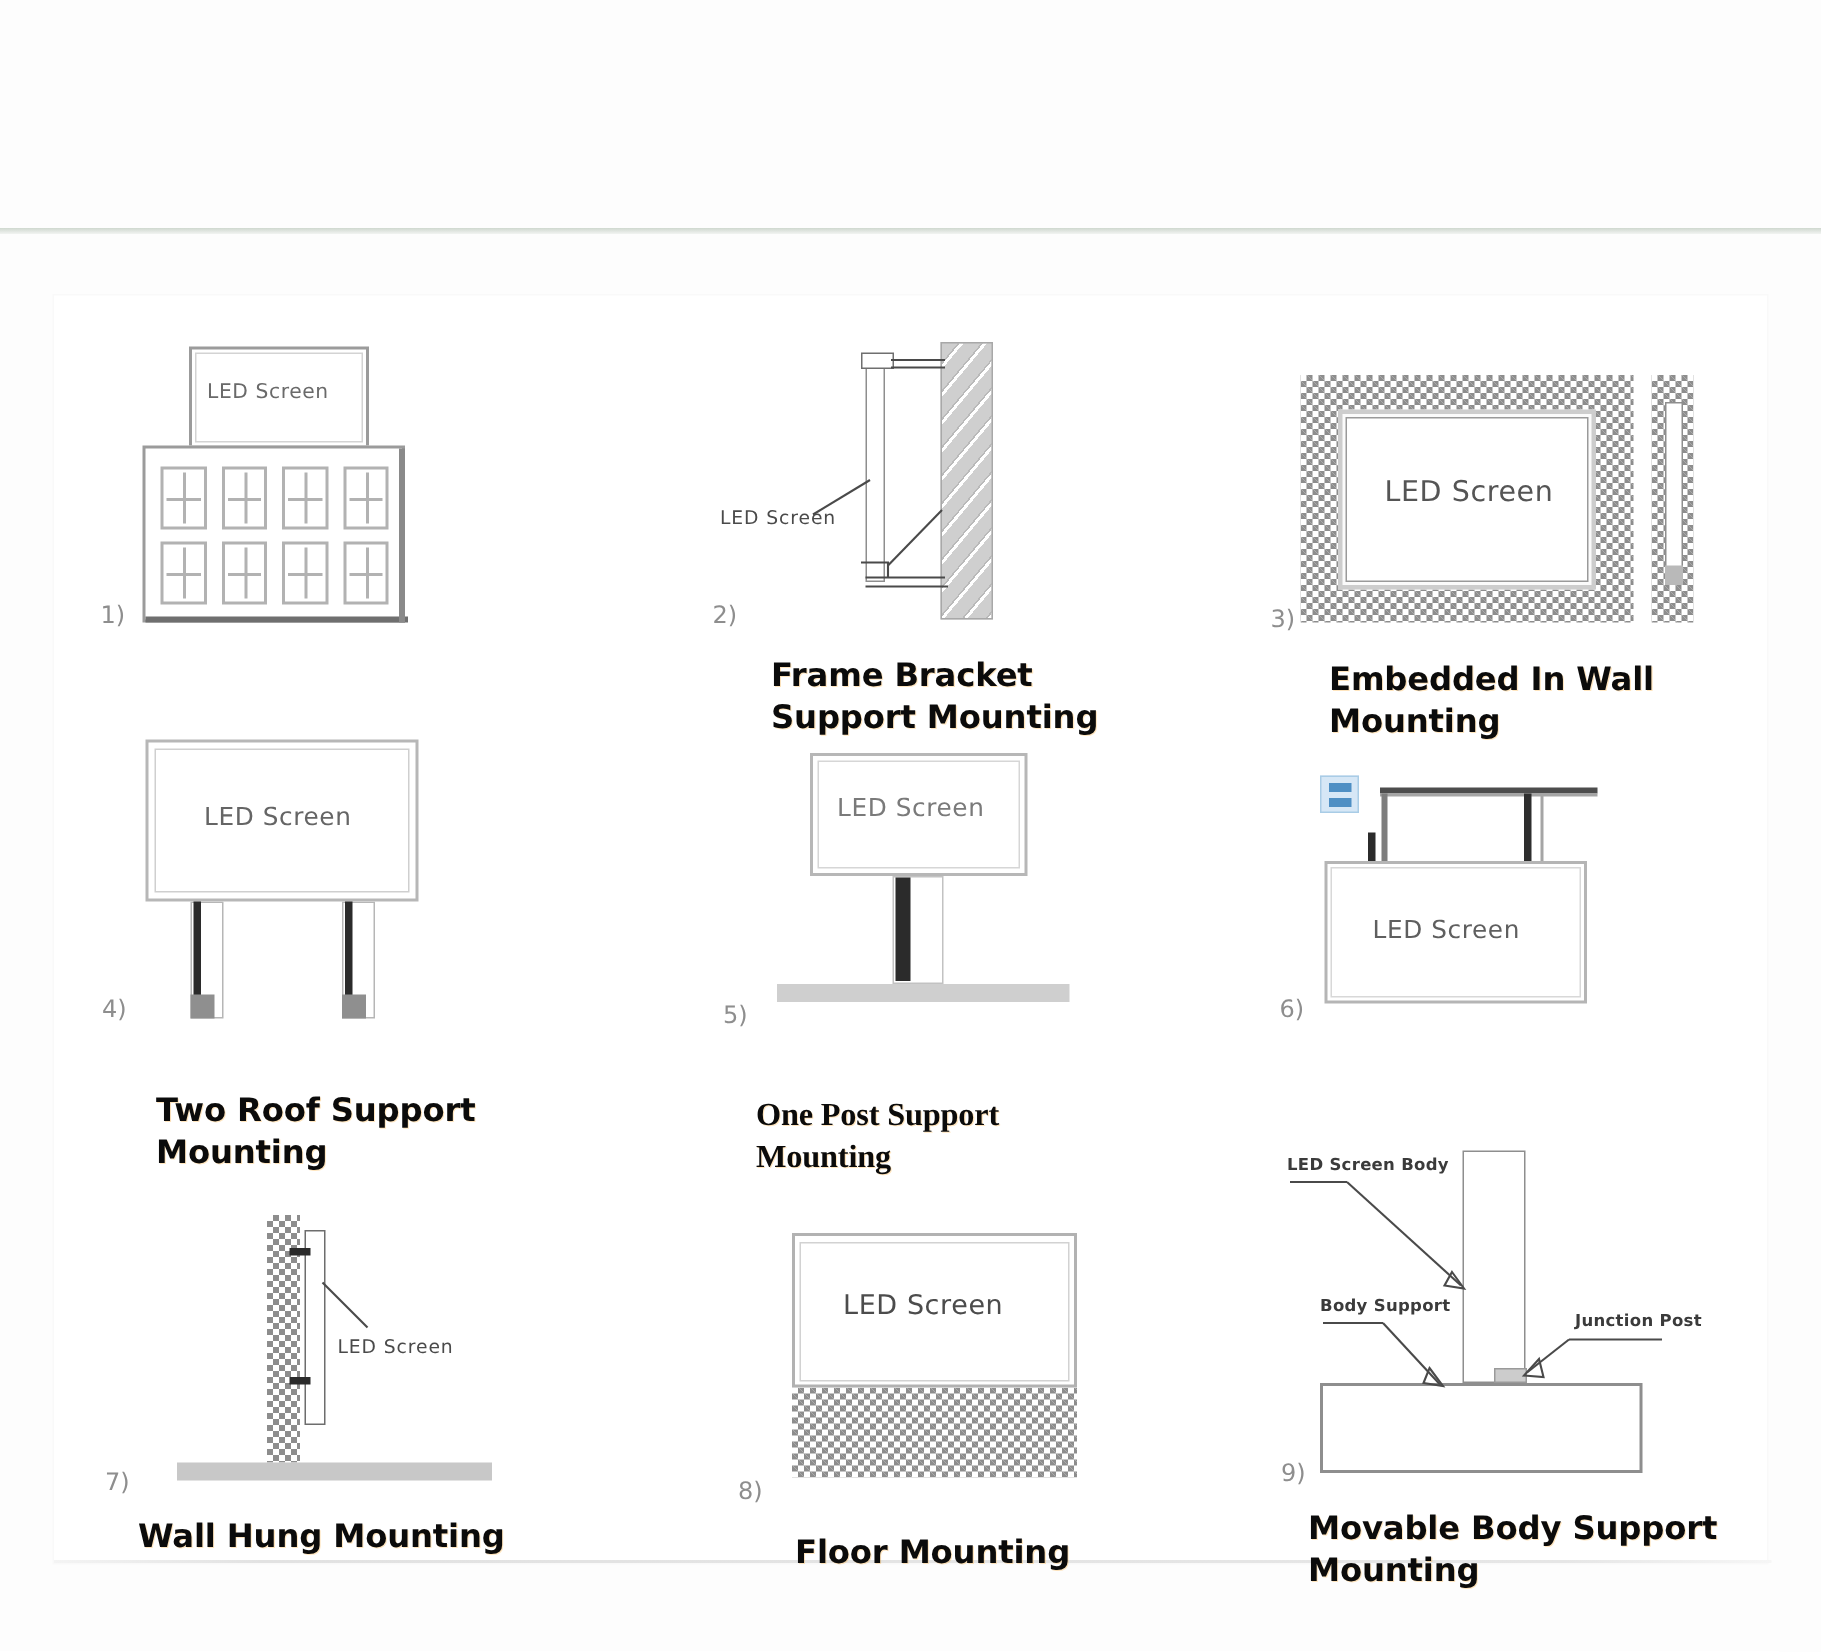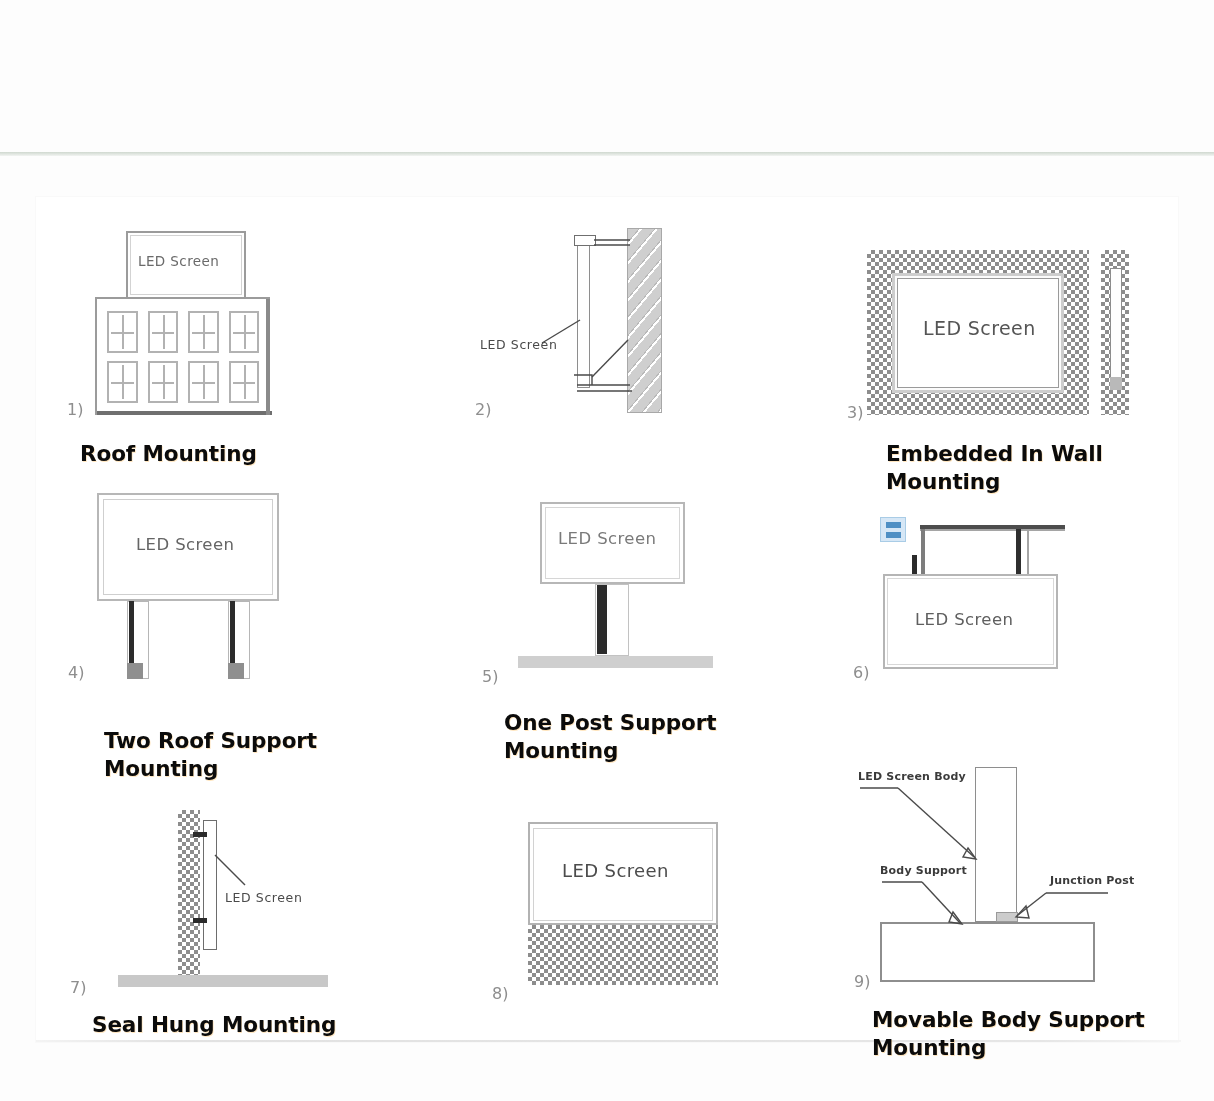--- a/index.html
+++ b/index.html
@@ -169,21 +169,20 @@
           </div>
         <div class="win" style="border:2px solid #b2b2b2;position:relative;">
             <i style="position:absolute;left:50%;top:2px;bottom:2px;width:2px;background:#b2b2b2;"></i>
             <i style="position:absolute;top:50%;left:2px;right:2px;height:2px;background:#b2b2b2;"></i>
           </div>
       </div>
     </div>
 
     <div class="num" style="left:7px; top:175px;">1)</div>
   </div>
-  <div class="caption" style="left:80px; top:440px; width:300px;">Roof Mounting</div>
 
   <div class="cell" style="left:470px; top:225px; width:380px; height:250px;">
     <div class="fig">
 
       <div class="hatch-diag" style="position:absolute; left:157px; top:3px; width:35px; height:185px; border:1px solid #a8a8a8;"></div>
 
       <div class="box-thin" style="left:107px; top:18px; width:13px; height:145px; border-color:#8e8e8e;"></div>
 
       <div class="box-thin" style="left:104px; top:10px; width:22px; height:11px; border-color:#6f6f6f;"></div>
       <svg style="left:0; top:0; width:200px; height:200px;">
@@ -192,20 +191,22 @@
         <path class="ln" d="M107,160 L160,160"></path>
         <path class="ln" d="M107,166 L162,166"></path>
         <path class="ln" d="M122,152 L158,115"></path>
         <path class="ln" d="M104,150 L122,150 L122,160"></path>
         <path class="ln" d="M110,95 L72,118"></path>
       </svg>
       <div class="lbl" style="left:10px; top:112px;">LED Screen</div>
     </div>
     <div class="num" style="left:5px; top:175px;">2)</div>
   </div>
+  <div class="caption" style="left:514px; top:437px; width:320px;">Frame Bracket
+Support Mounting</div>
 
   <div class="cell" style="left:845px; top:225px; width:340px; height:250px;">
     <div class="fig">
 
       <div class="hatch-dot" style="position:absolute; left:22px; top:25px; width:222px; height:165px;"></div>
       <div class="box-thin" style="left:47px; top:48px; width:172px; height:120px; border:3px solid #cdcdcd; background:#fbfbfb;"></div>
       <div class="box-thin" style="left:52px; top:53px; width:162px; height:110px; border:1px solid #9a9a9a; background:#ffffff;"></div>
       <div class="scr-txt" style="left:78px; top:92px; font-size:19px; color:#555; font-weight:normal;">LED Screen</div>
 
       <div class="hatch-dot" style="position:absolute; left:256px; top:25px; width:28px; height:165px;"></div>
@@ -239,21 +240,21 @@
     <div class="fig">
       <div class="box-thin" style="left:70px; top:17px; width:145px; height:82px; border:2px solid #b7b7b7;"></div>
       <div class="box-thin" style="left:75px; top:22px; width:135px; height:72px; border:1px solid #d6d6d6;"></div>
       <div class="scr-txt" style="left:88px; top:44px; font-size:16.5px; color:#7a7a7a;">LED Screen</div>
       <div class="box-thin" style="left:125px; top:99px; width:34px; height:72px; border-color:#c2c2c2;"></div>
       <div class="dark" style="left:127px; top:100px; width:10px; height:69px;"></div>
       <div class="shade" style="left:48px; top:171px; width:195px; height:12px; background:#cfcfcf;"></div>
     </div>
     <div class="num" style="left:12px; top:182px;">5)</div>
   </div>
-  <div class="caption" style="left:504px; top:709px; width:310px;">One Post Support
+  <div class="caption" style="left:504px; top:730px; width:310px;font-family:Liberation Serif, serif;">One Post Support
 Mounting</div>
 
   <div class="cell" style="left:850px; top:485px; width:340px; height:210px;">
     <div class="fig">
 
       <div style="position:absolute; left:30px; top:32px; width:26px; height:25px; background:#d6e7f6; border:1px solid #a9cce6;">
         <i style="position:absolute; left:5px; top:4px; width:15px; height:6px; background:#4e8fc4;"></i>
         <i style="position:absolute; left:5px; top:14px; width:15px; height:6px; background:#4e8fc4;"></i>
       </div>
 
@@ -279,31 +280,32 @@
       <div class="dark" style="left:133px; top:32px; width:14px; height:5px;"></div>
       <div class="dark" style="left:133px; top:118px; width:14px; height:5px;"></div>
       <svg style="left:0; top:0; width:330px; height:200px;">
         <path class="ln" d="M155,55 L185,85"></path>
       </svg>
       <div class="lbl" style="left:165px; top:90px;">LED Screen</div>
       <div class="shade" style="left:58px; top:175px; width:210px; height:12px; background:#c8c8c8;"></div>
     </div>
     <div class="num" style="left:10px; top:178px;">7)</div>
   </div>
-  <div class="caption" style="left:92px; top:1011px; width:330px;">Seal Hung Mounting</div>
+  <div class="caption" style="left:92px; top:1011px; width:330px;">Wall Hung Mounting</div>
 
   <div class="cell" style="left:470px; top:800px; width:380px; height:200px;">
     <div class="fig">
       <div class="box-thin" style="left:58px; top:22px; width:190px; height:103px; border:2px solid #b2b2b2;"></div>
       <div class="box-thin" style="left:63px; top:28px; width:180px; height:93px; border:1px solid #d2d2d2;"></div>
       <div class="scr-txt" style="left:92px; top:60px; font-size:18px; color:#4c4c4c;">LED Screen</div>
       <div class="hatch-dot" style="position:absolute; left:58px; top:125px; width:190px; height:60px;"></div>
     </div>
     <div class="num" style="left:22px; top:184px;">8)</div>
   </div>
+  <div class="caption" style="left:530px; top:1022px; width:330px;">Floor Mounting</div>
 
   <div class="cell" style="left:850px; top:760px; width:350px; height:230px;">
     <div class="fig">
 
       <div class="box-thin" style="left:125px; top:7px; width:42px; height:155px; border-color:#8e8e8e;"></div>
 
       <div class="box-thin" style="left:30px; top:162px; width:215px; height:60px; border:2px solid #8e8e8e;"></div>
 
       <div class="shade" style="left:146px; top:152px; width:22px; height:10px; background:#cccccc; border:1px solid #9a9a9a;"></div>
       <svg style="left:0; top:0; width:350px; height:230px;">

